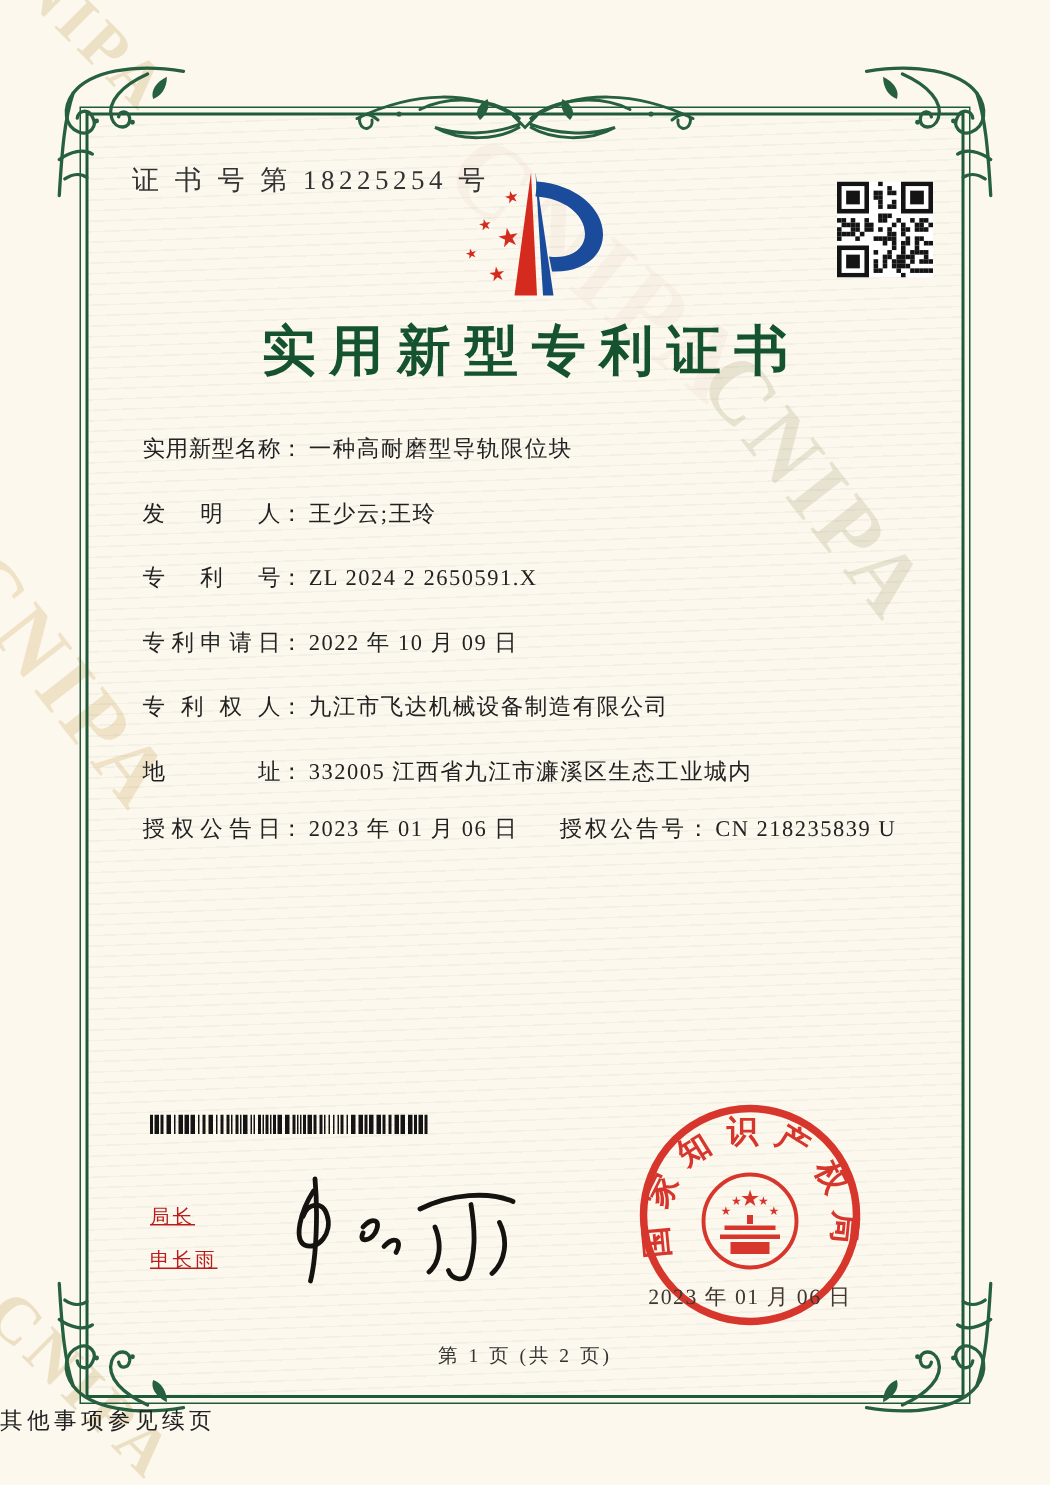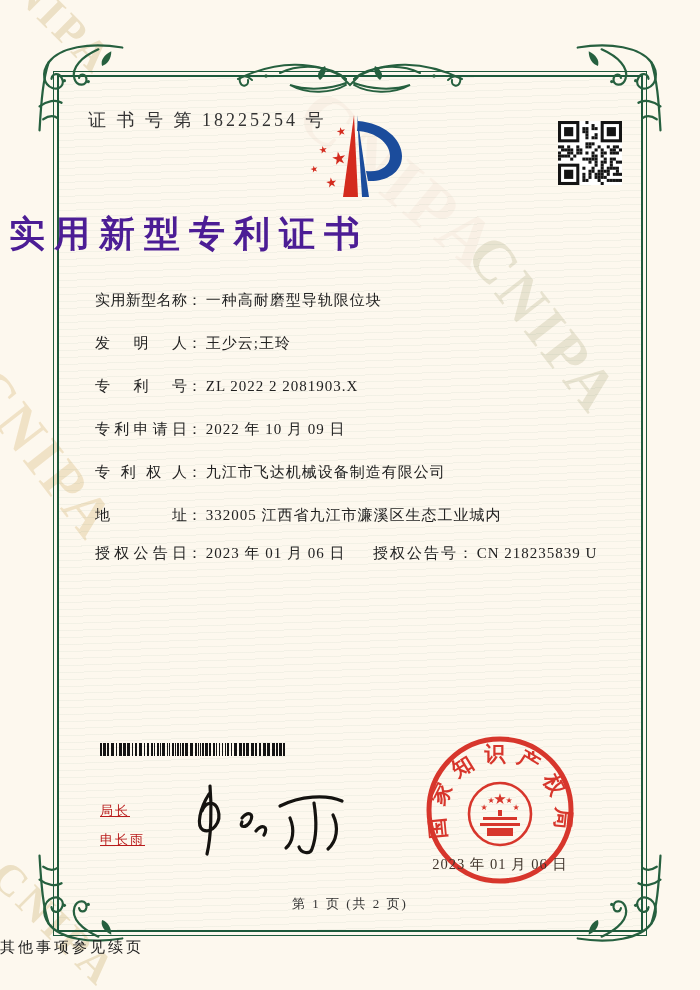--- a/index.html
+++ b/index.html
@@ -18,22 +18,22 @@
     border:2px solid #1e5a3c;outline:1px solid #1e5a3c;outline-offset:3px;
     background:repeating-linear-gradient(178deg, rgba(60,115,85,0.055) 0 1px, transparent 1px 7px);
   }
   .orn{position:absolute;}
   .cert-no{
     position:absolute;left:88px;top:108px;font-size:18px;letter-spacing:3px;color:#333;
   }
   .logo{position:absolute;left:288px;top:101px;width:140px;height:102px;}
   .qr{position:absolute;left:558px;top:121px;width:64px;height:64px;}
   .title{
-    position:absolute;left:0;top:210px;width:100%;
-    font-size:36px;font-weight:bold;letter-spacing:9px;text-indent:9px;color:#4c1d95;
+    position:absolute;left:0;top:210px;width:100%;text-align:center;
+    font-size:36px;font-weight:bold;letter-spacing:9px;text-indent:9px;color:#14532d;
   }
   .fields{position:absolute;left:95px;top:290px;width:520px;font-size:15px;color:#222;}
   .frow{margin-bottom:23px;line-height:20px;position:relative;}
   .flabel{display:inline-block;width:92px;text-align:justify;text-align-last:justify;vertical-align:top;}
   .fcolon{display:inline-block;vertical-align:top;}
   .fvalue{display:inline-block;vertical-align:top;letter-spacing:1px;text-align:right;}
   .grant-right{position:absolute;left:278px;top:0;}
   .grant-right .flabel2{letter-spacing:2px;margin-top:44px;}
   .paras{
     position:absolute;left:95px;top:577px;width:520px;font-size:15px;line-height:27.5px;
@@ -261,21 +261,21 @@
     <div class="frow">
       <span class="flabel">实用新型名称</span><span class="fcolon">：</span>
       <span class="fvalue">一种高耐磨型导轨限位块</span>
     </div>
     <div class="frow">
       <span class="flabel">发明人</span><span class="fcolon">：</span>
       <span class="fvalue">王少云;王玲</span>
     </div>
     <div class="frow">
       <span class="flabel">专利号</span><span class="fcolon">：</span>
-      <span class="fvalue">ZL 2022 2 2081903.X</span>
+      <span class="fvalue">ZL 2024 2 2650591.X</span>
     </div>
     <div class="frow">
       <span class="flabel">专利申请日</span><span class="fcolon">：</span>
       <span class="fvalue">2022 年 10 月 09 日</span>
     </div>
     <div class="frow">
       <span class="flabel">专利权人</span><span class="fcolon">：</span>
       <span class="fvalue">九江市飞达机械设备制造有限公司</span>
     </div>
     <div class="frow">

